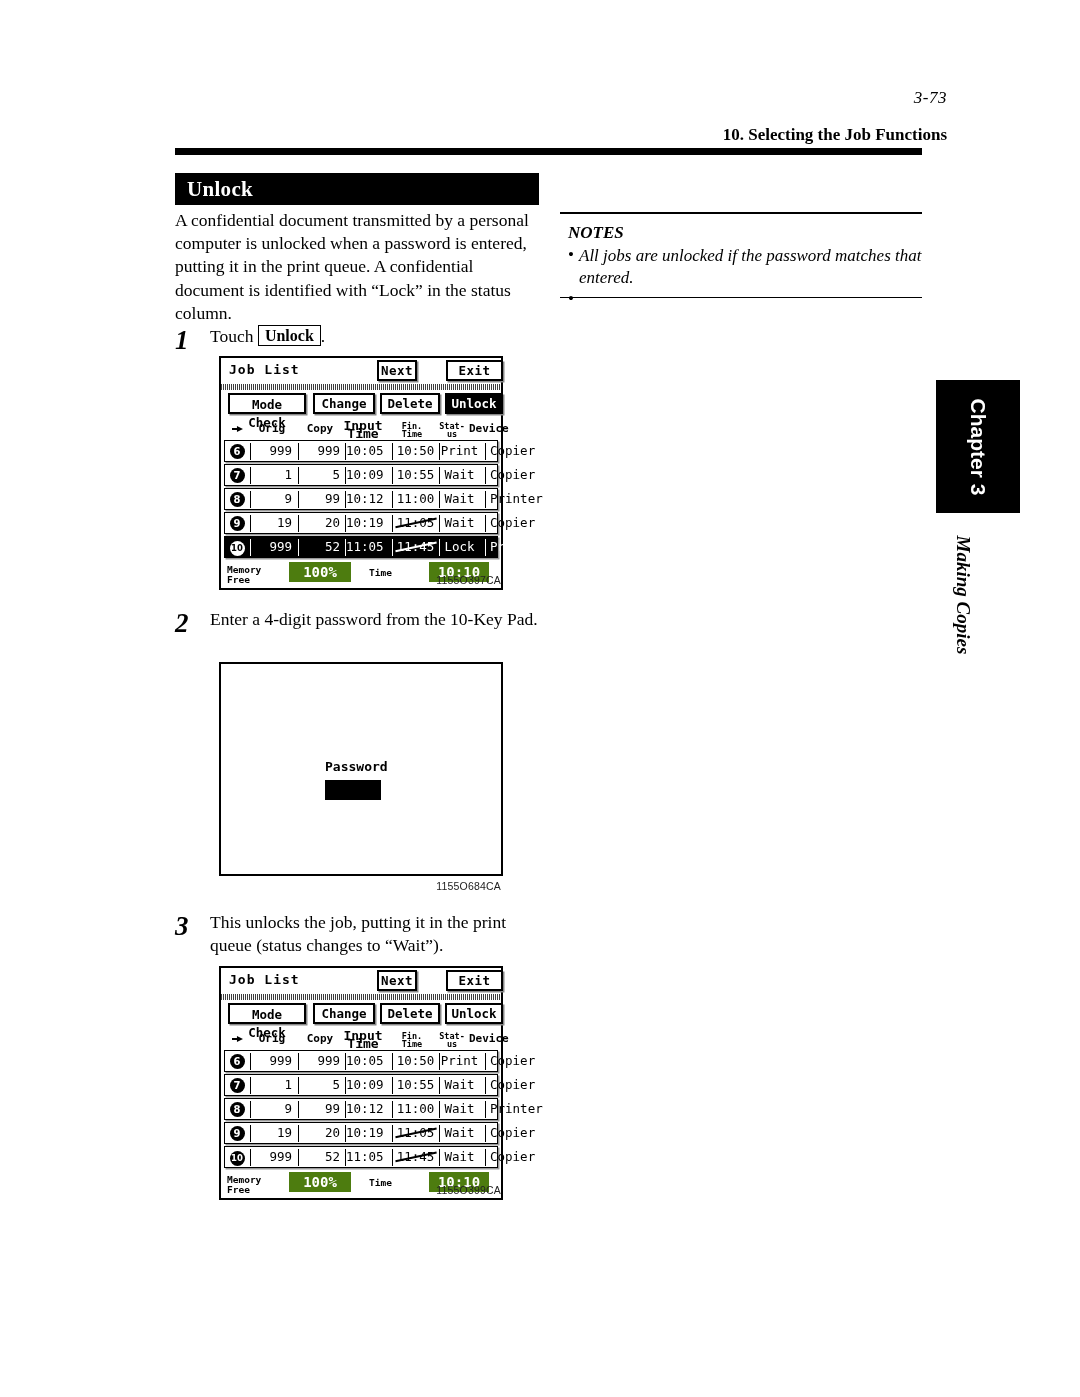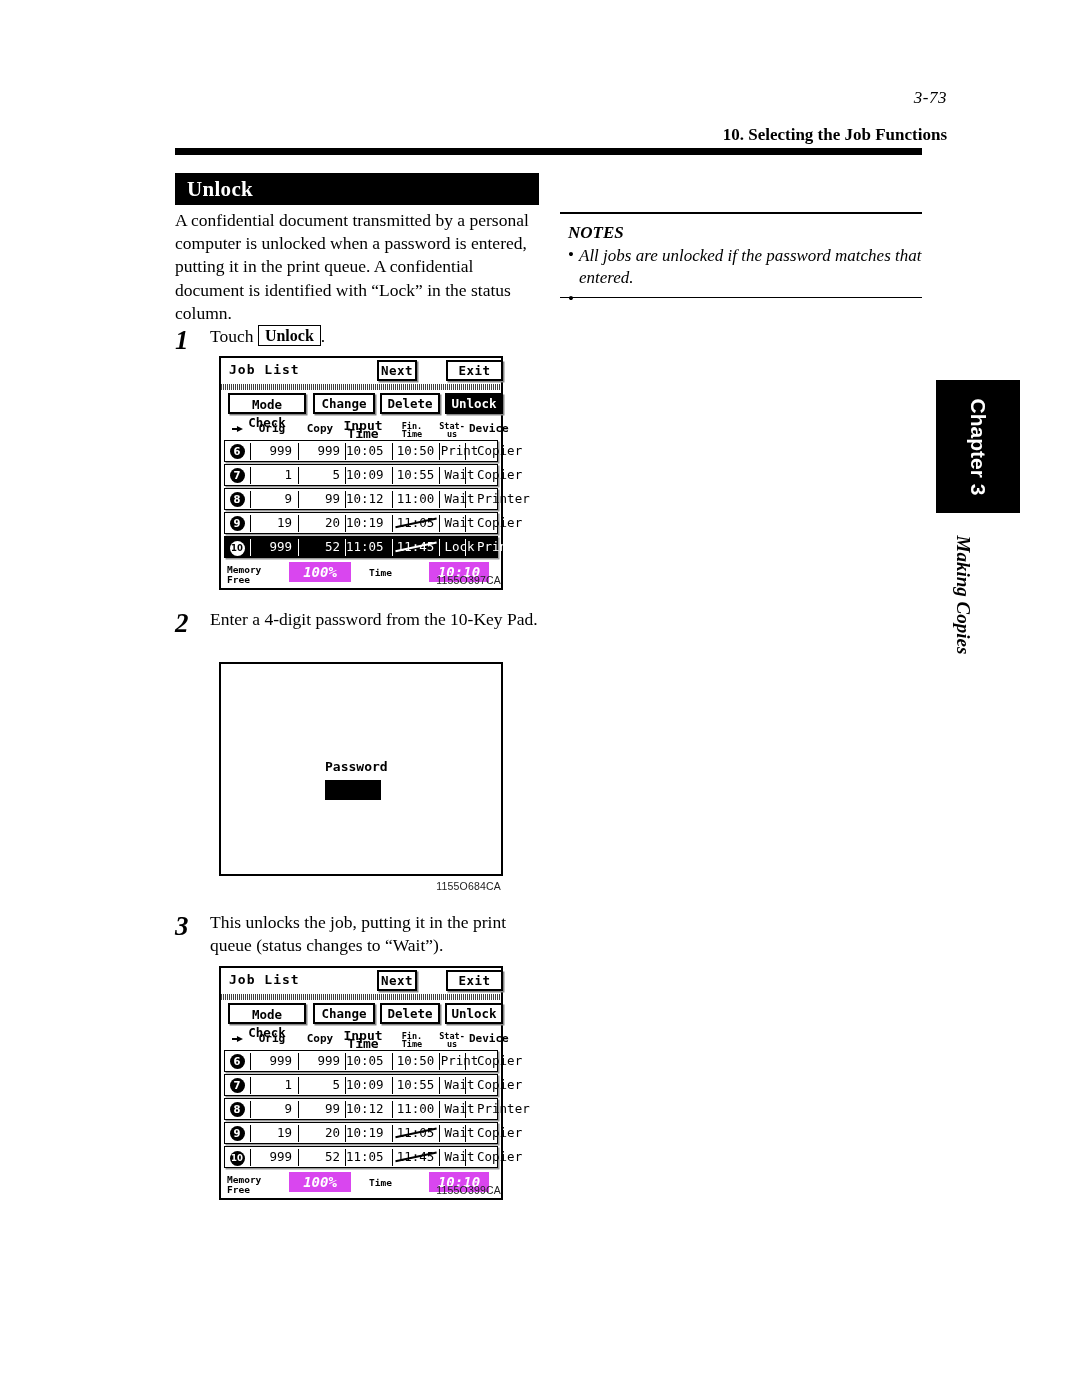--- a/index.html
+++ b/index.html
@@ -312,21 +312,21 @@
     font-size: 12.5px;
     line-height: 15px;
     box-sizing: border-box;
   }
   .c-no   { left: 0;    width: 24px; text-align: center; top: 1px; }
   .c-orig { left: 25px; width: 46px; text-align: right;  padding-right: 4px; border-left: 1.5px solid currentColor; height: 17px;}
   .c-copy { left: 73px; width: 46px; text-align: right;  padding-right: 4px; border-left: 1.5px solid currentColor; height: 17px;}
   .c-in   { left: 120px;width: 46px; text-align: left; border-left: 1.5px solid currentColor; height: 17px;}
   .c-fin  { left: 167px;width: 46px; text-align: center; border-left: 1.5px solid currentColor; height: 17px;}
   .c-st   { left: 214px;width: 40px; text-align: center; border-left: 1.5px solid currentColor; height: 17px; font-size:11.5px;}
-  .c-dev  { left: 240px;width: 44px; text-align: right; padding-left: 11px; border-left: 1.5px solid currentColor; height: 17px; font-size:11.5px;}
+  .c-dev  { left: 260px;width: 44px; text-align: right; padding-left: 4px; border-left: 1.5px solid currentColor; height: 17px; font-size:11.5px;}
 
   .circnum {
     display: inline-block;
     width: 15px;
     height: 15px;
     line-height: 15px;
     border-radius: 50%;
     background: #000;
     color: #fff;
     font-size: 10px;
@@ -356,28 +356,27 @@
   .lcd-foot .lbl {
     position: absolute;
     font-weight: bold;
     font-size: 9.5px;
     line-height: 10px;
   }
   .lf-mem { left: 6px; top: 5px; }
   .lf-time { left: 148px; top: 8px; font-size: 12px; }
   .lcd-foot .val {
     position: absolute;
-    background: #d946ef;
+    background: #4d7c0f;
     color: #fff;
     text-align: center;
     font-weight: bold;
     font-size: 14px;
     line-height: 20px;
     height: 20px;
-    font-style: italic;
   }
   .lf-pct  { left: 68px;  width: 62px; top: 2px; }
   .lf-clock{ left: 208px; width: 60px; top: 2px; }
 
   
   .lcd-pw {
     position: relative;
     width: 284px;
     height: 214px;
     border: 2px solid #000;

